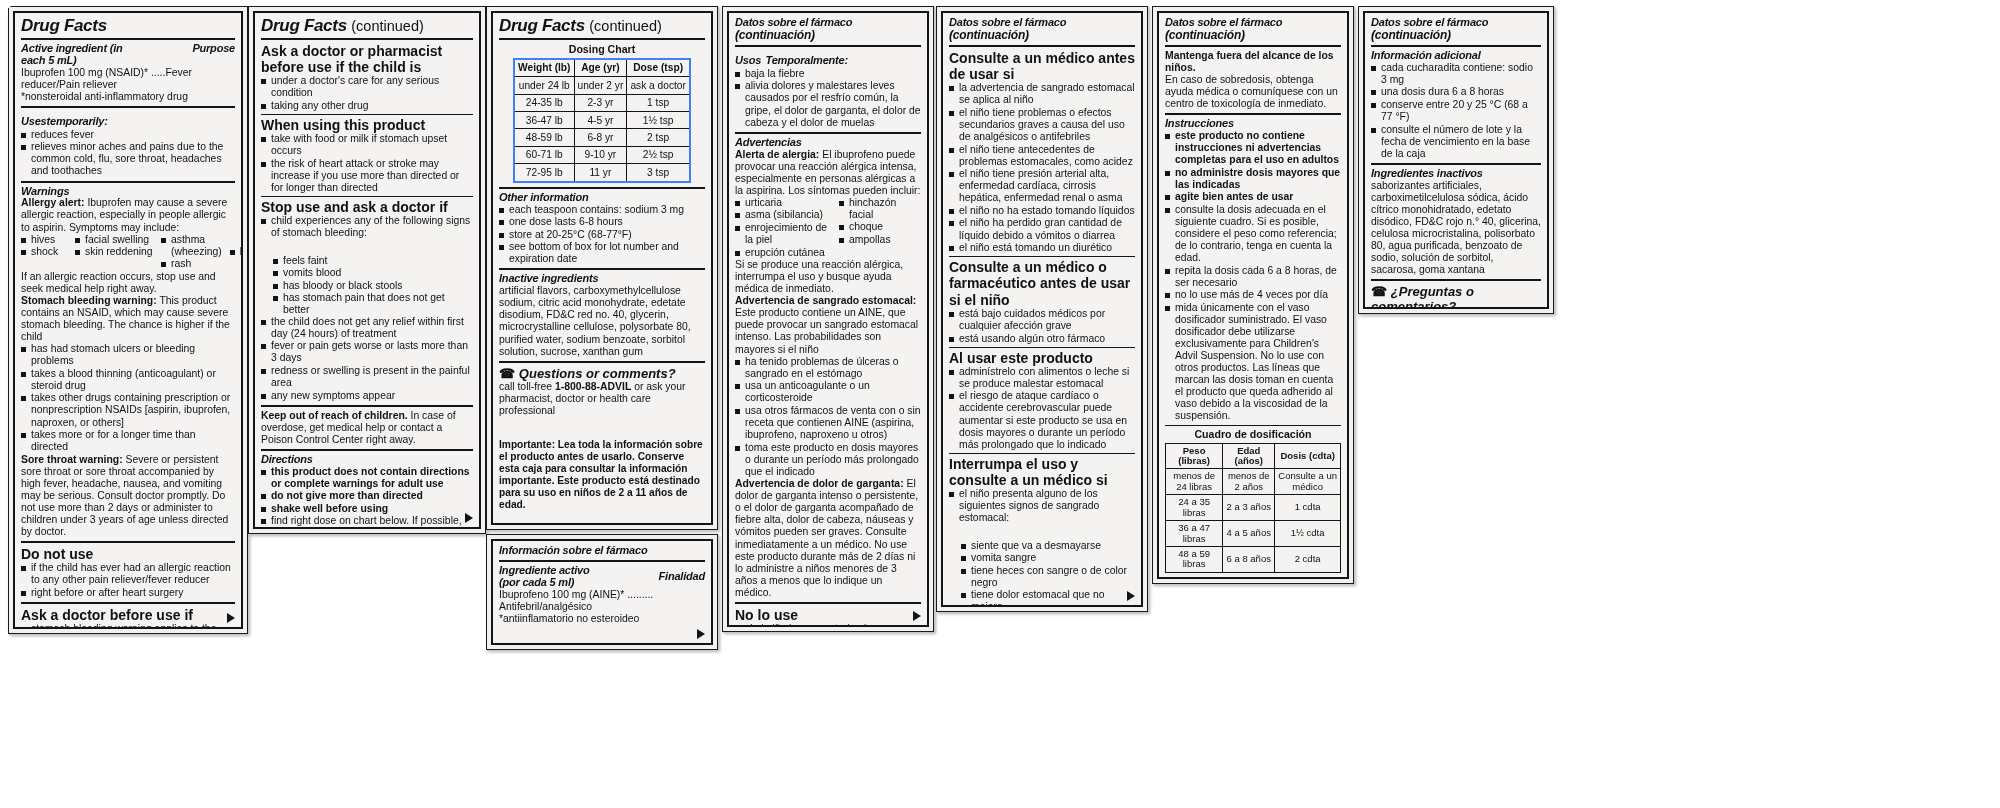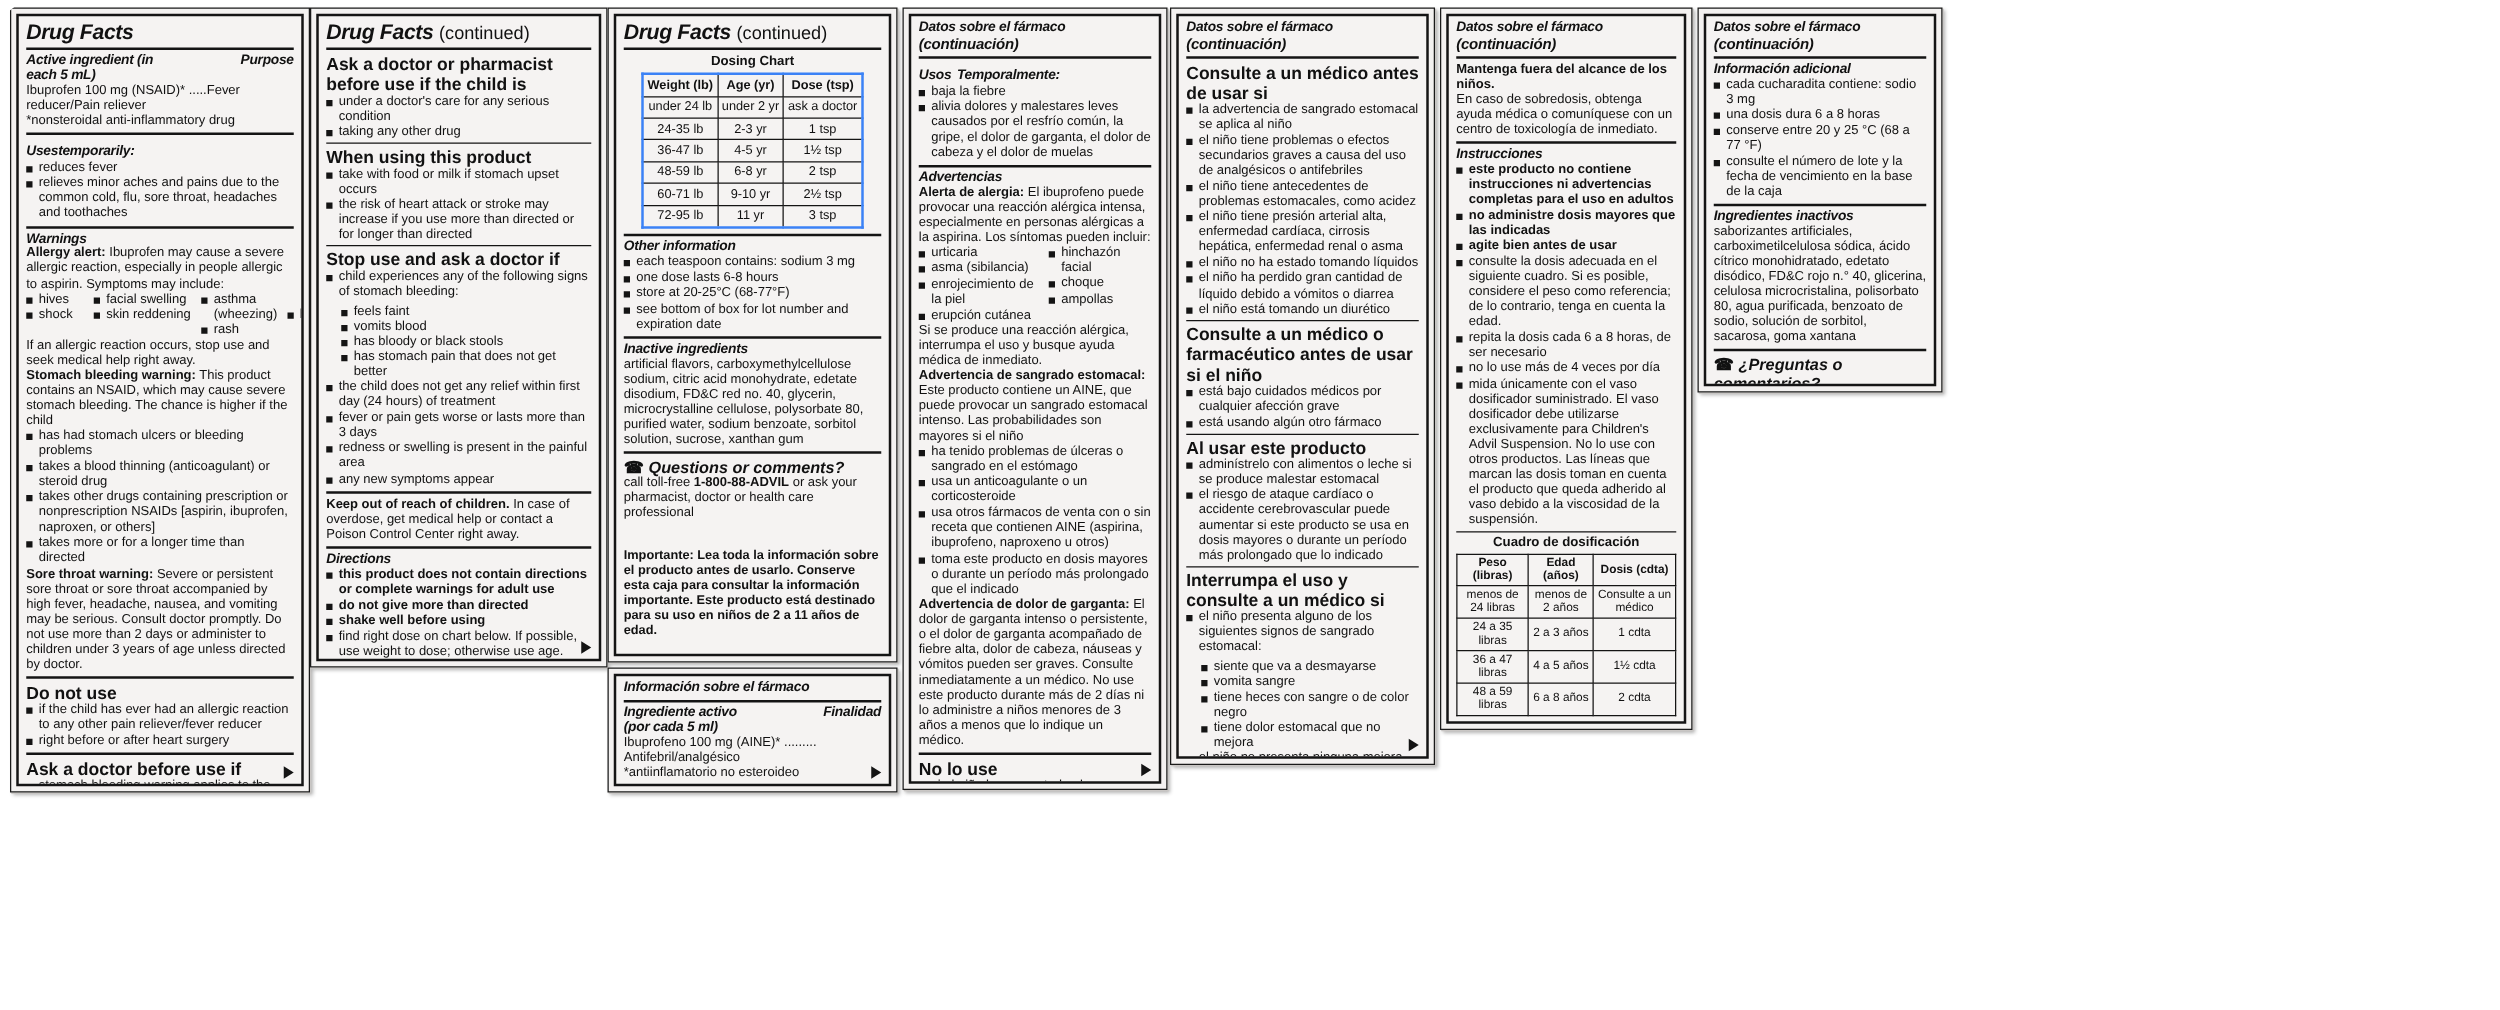--- a/index.html
+++ b/index.html
@@ -20,21 +20,21 @@
   .t-body{font-size:10.4px;line-height:1.16;font-weight:400;}
   .t-body-b{font-size:10.4px;line-height:1.16;font-weight:700;}
 
   .rule{border-top:2.2px solid #141414;margin:3px 0 3px 0;}
   .rule-thin{border-top:1.1px solid #141414;margin:2px 0 2px 0;}
 
   ul.b{list-style:none;margin:0;padding:0;}
   ul.b>li{position:relative;padding-left:10px;margin:0 0 .5px 0;font-size:10.4px;line-height:1.16;}
   ul.b>li:before{content:"";position:absolute;left:0;top:4px;width:5px;height:5px;background:#141414;}
   ul.b.bold>li{font-weight:700;}
-  ul.b2{list-style:none;margin:4px 0 0 12px;padding:0;}
+  ul.b2{list-style:none;margin:16px 0 0 12px;padding:0;}
   ul.b2>li{position:relative;padding-left:10px;font-size:10.4px;line-height:1.16;}
   ul.b2>li:before{content:"";position:absolute;left:0;top:4px;width:5px;height:5px;background:#141414;}
 
   .cols2{display:flex;gap:8px;}
   .cols2 ul.b{flex:1;}
 
   
   table.dose{border-collapse:collapse;width:100%;margin:0 auto;}
   table.dose th,table.dose td{border:1.2px solid #141414;font-size:10.2px;padding:2.6px 2px;text-align:center;line-height:1.1;}
   table.dose th{font-weight:700;}
@@ -247,25 +247,25 @@
 
       <div class="rule"></div>
       <div class="qbar"><span class="ph">☎</span> <span>Questions or comments?</span></div>
       <div class="t-body"><span>call toll-free </span><span class="b700">1-800-88-ADVIL</span><span> or ask your pharmacist, doctor or health care professional</span></div>
 
       <div style="height:22px"></div>
       <div class="imp">Importante: Lea toda la información sobre el producto antes de usarlo. Conserve esta caja para consultar la información importante. Este producto está destinado para su uso en niños de 2 a 11 años de edad.</div>
     </div>
   </div>
 
-  <div class="panel" style="left:486px;top:534px;width:232px;height:100px;">
+  <div class="panel" style="left:486px;top:534px;width:232px;height:116px;">
     <div class="inner">
       <div class="t-sec">Información sobre el fármaco</div>
       <div class="rule"></div>
-      <div style="display:flex;justify-content:space-between;align-items:flex-start;">
+      <div style="display:flex;justify-content:space-between;align-items:center;">
         <div>
           <div class="t-sec">Ingrediente activo</div>
           <div class="t-sec">(por cada 5 ml)</div>
         </div>
         <div class="t-sec">Finalidad</div>
       </div>
       <div class="t-body">Ibuprofeno 100 mg (AINE)* ......... Antifebril/analgésico</div>
       <div class="t-body">*antiinflamatorio no esteroideo</div>
       <div class="arrow"></div>
     </div>

